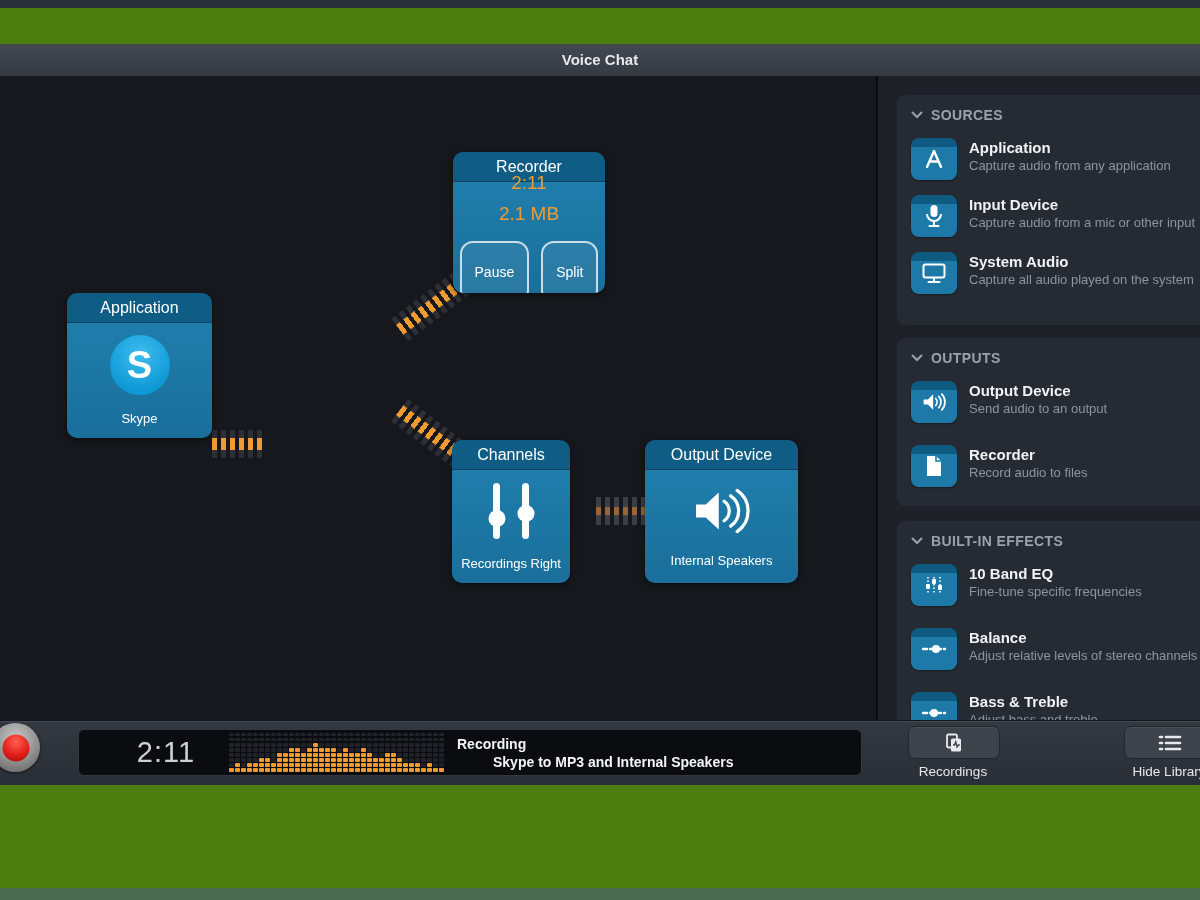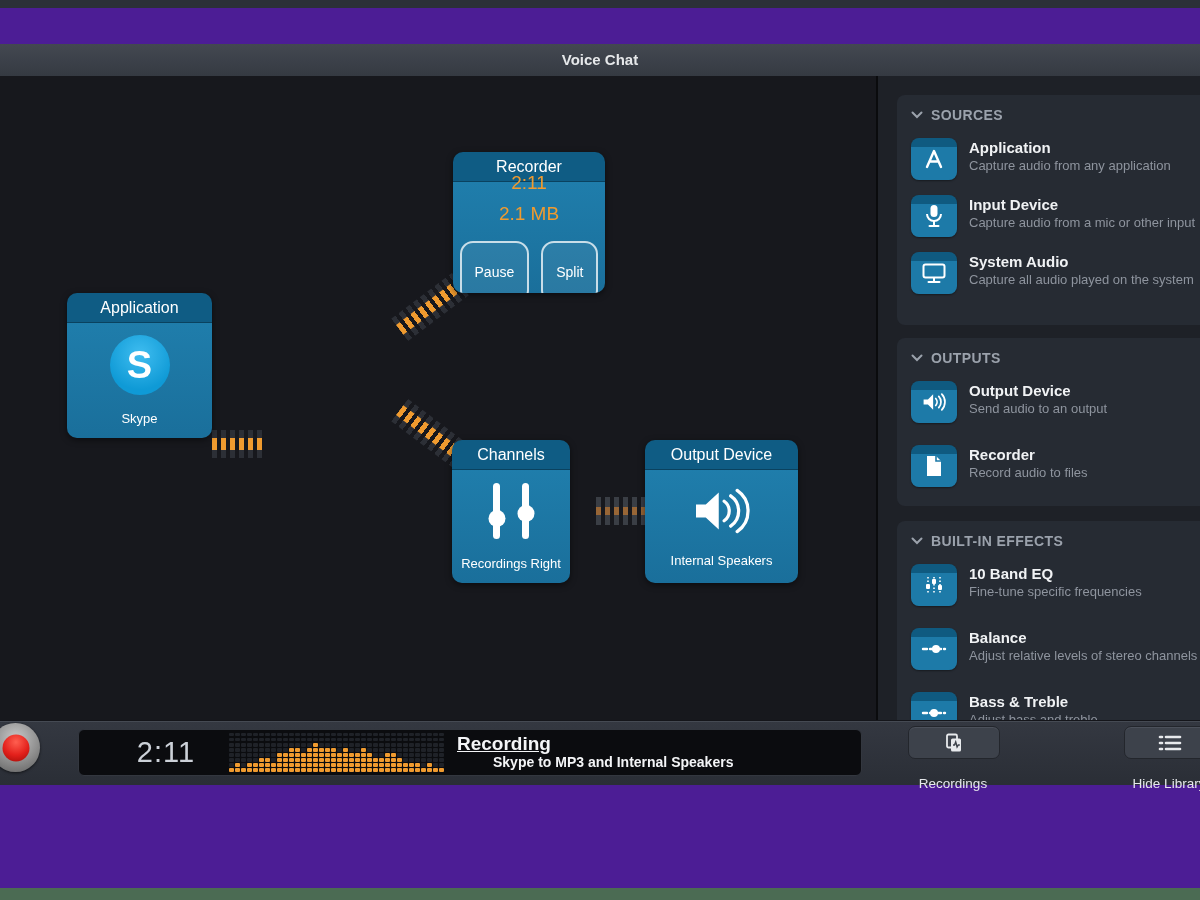--- a/index.html
+++ b/index.html
@@ -1,17 +1,17 @@
 <!DOCTYPE html>
 <html style="--accent_orange: #f09b2f; --node_header: #0f5c84; --node_body: #1f7dab; --record_red: #e3201b; --tile_blue: #1d7aa8;"><head>
 <meta charset="utf-8">
 <style>
   html,body{margin:0;padding:0;background:#000;}
   body{font-family:"Liberation Sans","DejaVu Sans",sans-serif;-webkit-font-smoothing:antialiased;}
-  #stage{position:relative;width:1200px;height:900px;background:#4c1d95;overflow:hidden;}
+  #stage{position:relative;width:1200px;height:900px;background:#4d7c0f;overflow:hidden;}
 
   
   .top-strip{position:absolute;left:0;top:0;width:1200px;height:8px;background:#2b3038;}
   .bottom-strip{position:absolute;left:0;top:888px;width:1200px;height:12px;background:#4b6b53;}
 
   
   .titlebar{position:absolute;left:0;top:44px;width:1200px;height:32px;
     background:linear-gradient(#434851,#353a42);border-bottom:1px solid #1d2025;}
   .titlebar .title{position:absolute;left:0;right:0;top:0;height:32px;line-height:32px;
     text-align:center;color:#e6e8ea;font-size:15px;font-weight:600;}
@@ -80,27 +80,27 @@
     background:radial-gradient(circle at 50% 28%,#ff5f50,var(--record_red,#e3201b) 55%,#9f0c07);}
   .display{position:absolute;left:78px;top:729px;width:784px;height:47px;border-radius:6px;z-index:21;
     background:#0b0c0f;border:1px solid #33373f;box-sizing:border-box;}
   .disp-time{position:absolute;left:22px;top:0;width:130px;height:45px;line-height:45px;text-align:center;
     color:#ccd1d8;font-size:29px;font-weight:400;letter-spacing:1px;}
   .matrix{position:absolute;left:150px;top:4px;display:flex;gap:1.5px;align-items:flex-end;height:38px;}
   .mcol{display:flex;flex-direction:column-reverse;gap:1.5px;}
   .mcell{width:4.5px;height:3.6px;border-radius:1px;background:#1f2228;}
   .mcell.lit{background:var(--accent_orange,#f09b2f);}
   .disp-status{position:absolute;left:378px;top:5px;color:#f4f5f7;}
-  .disp-status .l1{font-size:19px;font-weight:700;line-height:18px;text-decoration:underline;}
+  .disp-status .l1{font-size:14px;font-weight:700;line-height:18px;}
   .disp-status .l2{font-size:14px;font-weight:700;line-height:18px;margin-left:36px;}
 
   .tbtn-group{position:absolute;top:726px;z-index:21;text-align:center;}
   .tbtn{display:block;margin:0 auto;height:31px;border-radius:7px;background:#3d424b;border:1px solid #23262c;
     box-shadow:inset 0 1px 0 #4c515b;display:flex;align-items:center;justify-content:center;cursor:pointer;}
-  .tbtn-label{margin-top:17px;color:#e6e8eb;font-size:13.5px;white-space:nowrap;}
+  .tbtn-label{margin-top:5px;color:#e6e8eb;font-size:13.5px;white-space:nowrap;}
   .g-recordings{left:908px;width:90px;}
   .g-schedule{left:1022px;width:82px;}
   .g-library{left:1124px;width:90px;}
   .g-recordings .tbtn{width:90px;}
   .g-schedule .tbtn{width:82px;}
   .g-library .tbtn{width:90px;}
 
   svg{display:block;}
 </style>
 </head>

